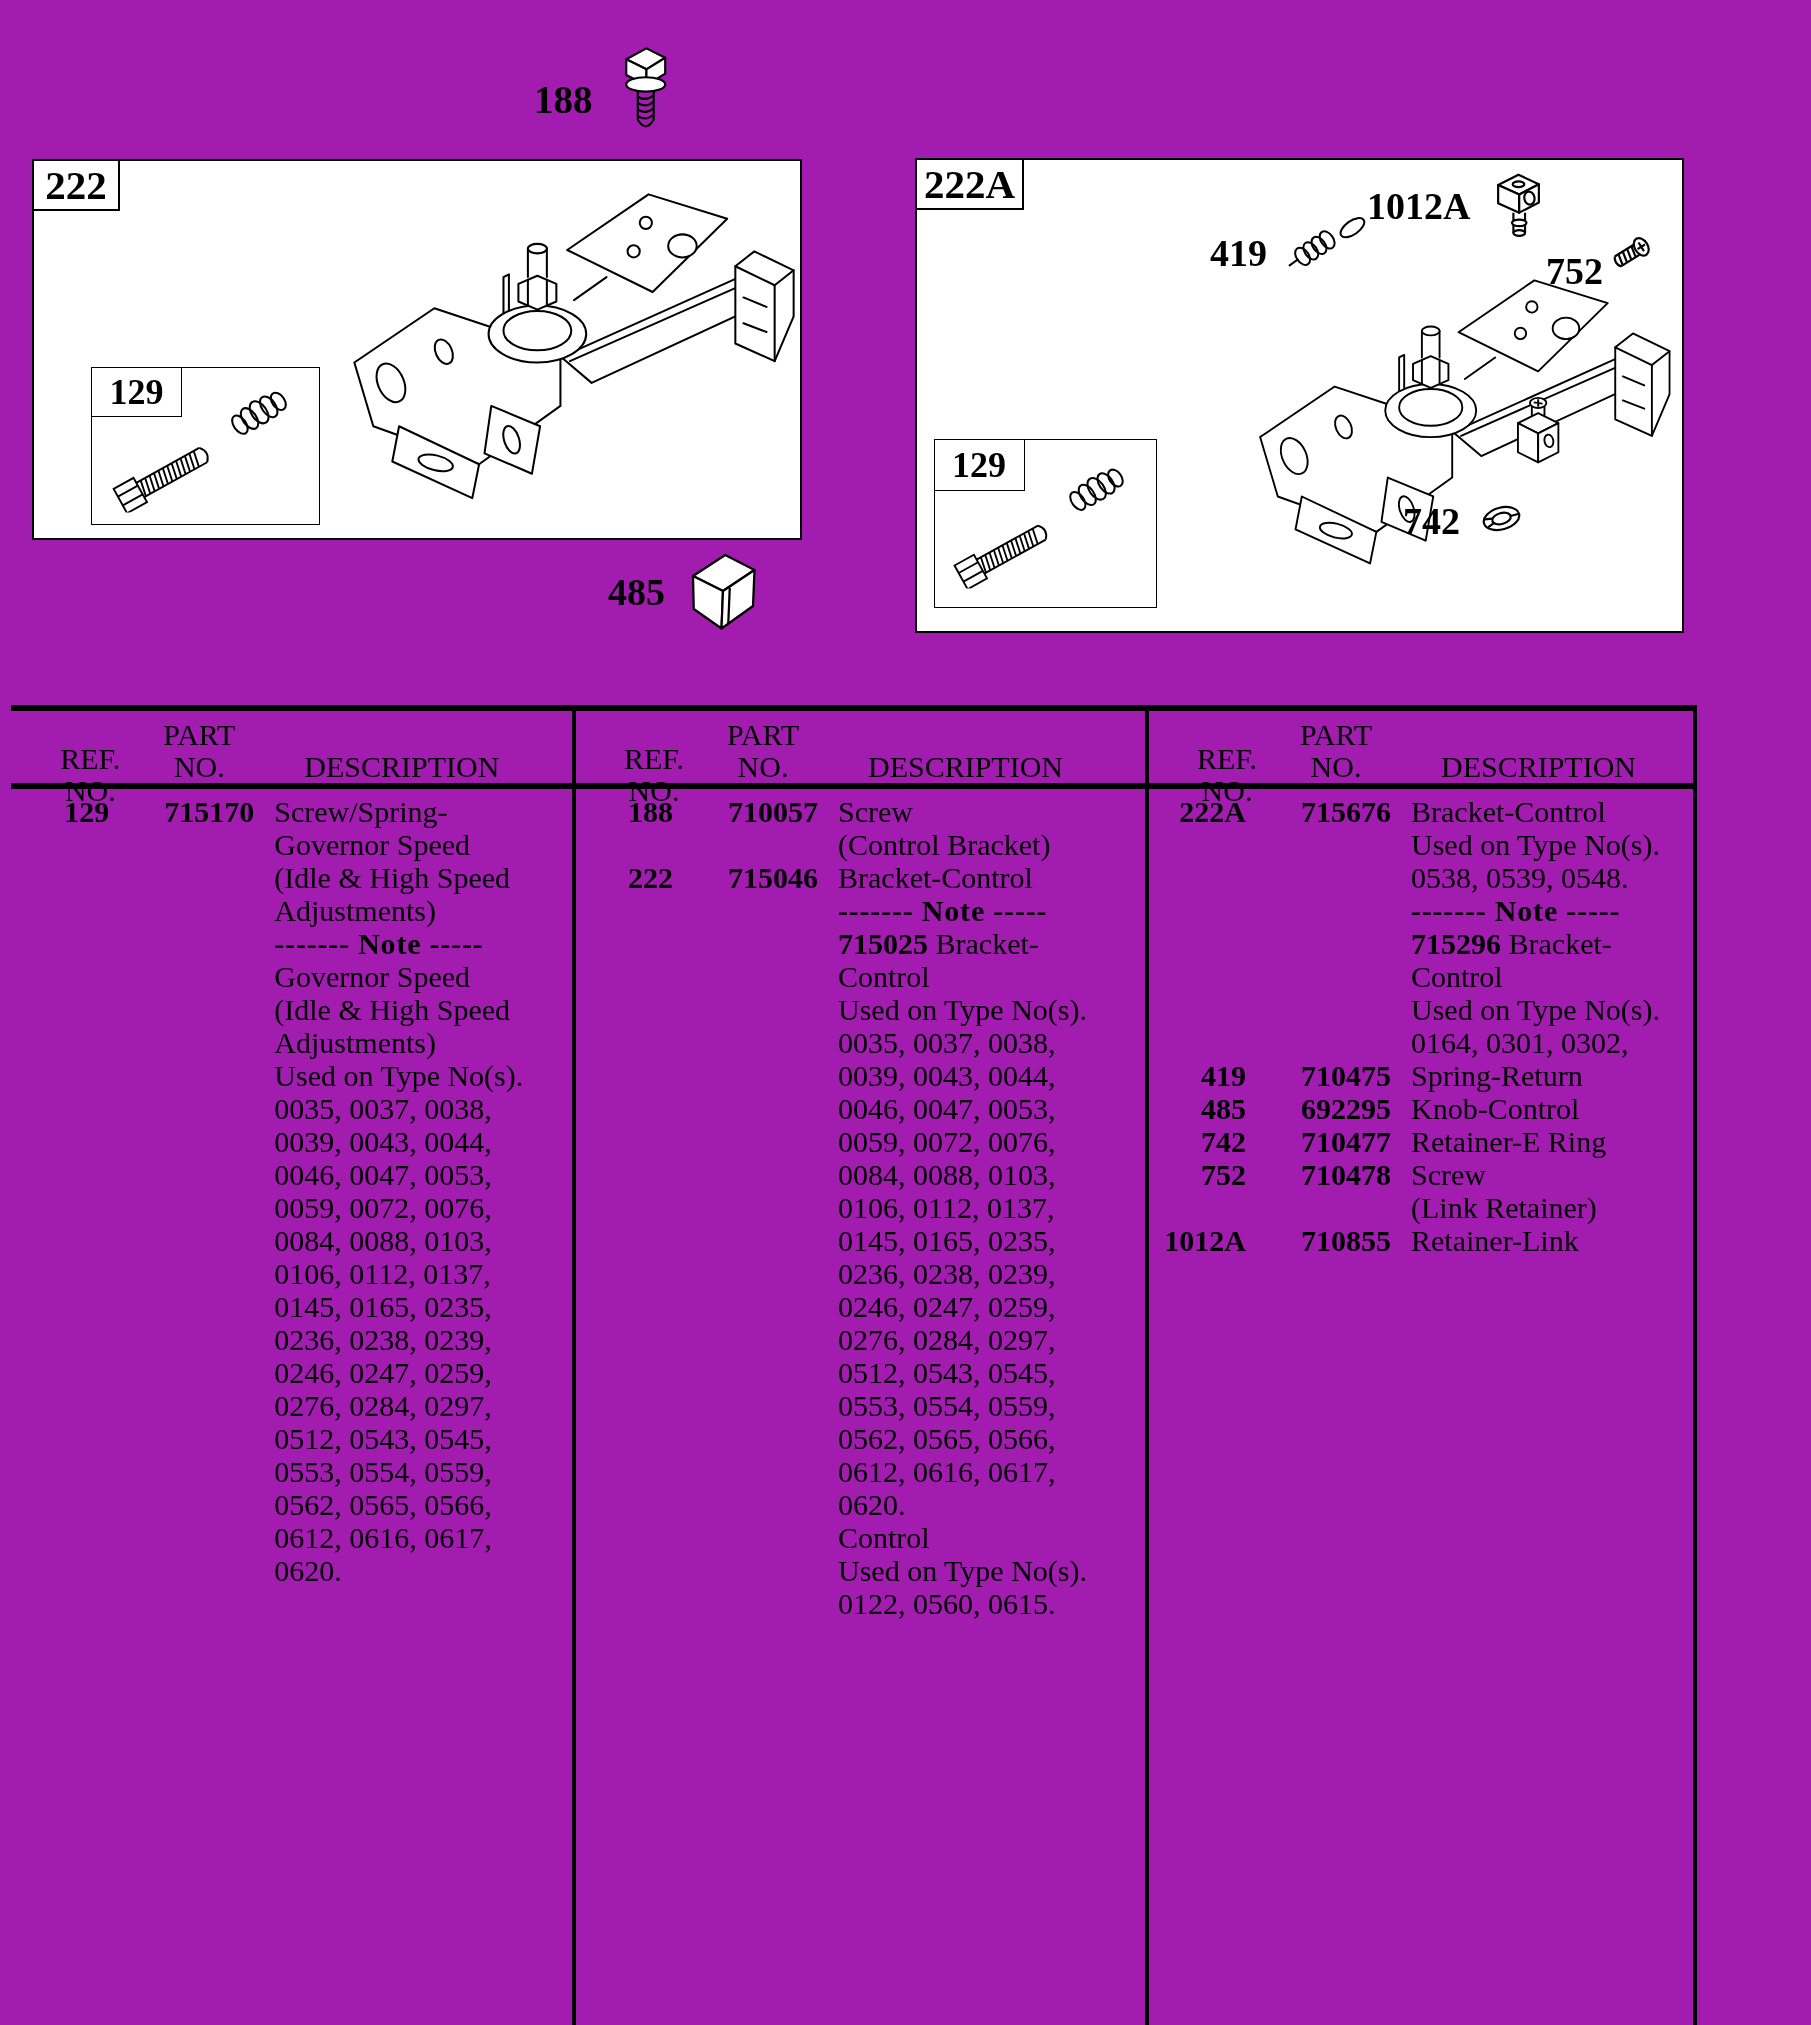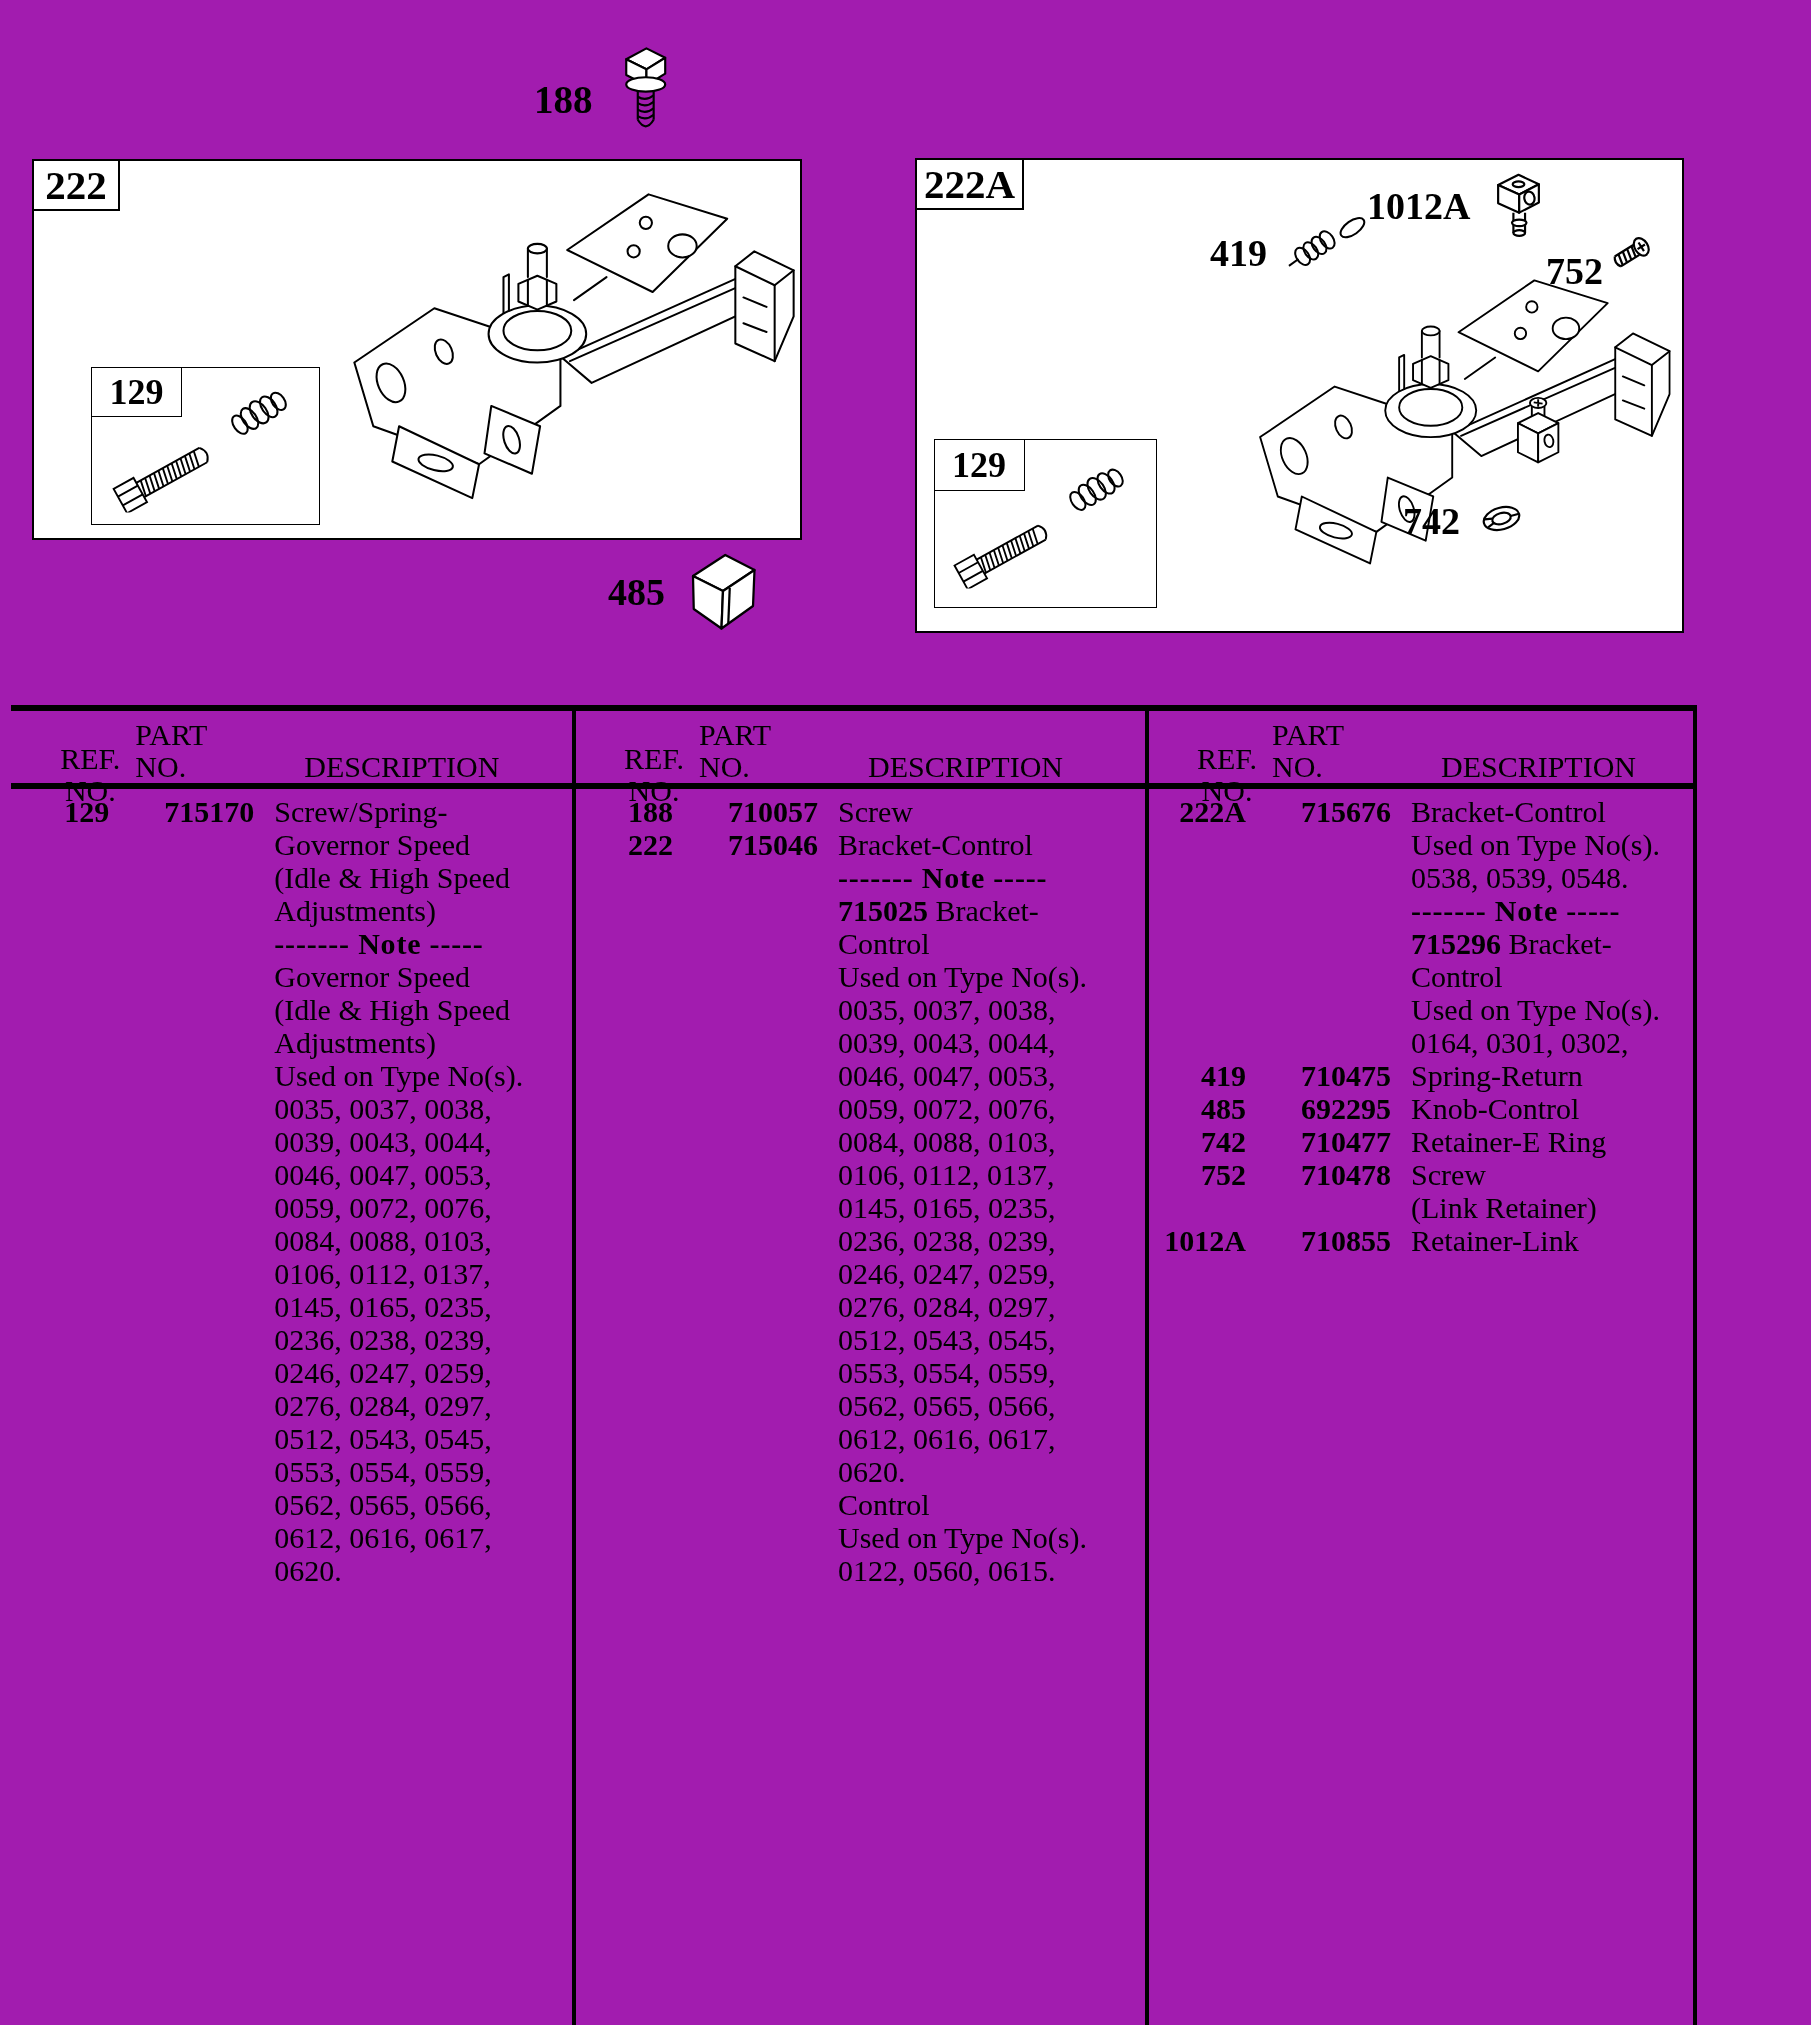--- a/index.html
+++ b/index.html
@@ -10,21 +10,21 @@
   .inner-box{position:absolute;border:1.5px solid #000;background:#fff;}
   .corner-label{position:absolute;top:0;left:0;border-right:2.3px solid #000;border-bottom:2.3px solid #000;
         display:flex;align-items:center;justify-content:center;font-weight:700;background:#fff;}
   .inner-box .corner-label{border-right-width:1.5px;border-bottom-width:1.5px;}
   .callout{position:absolute;font-weight:700;white-space:nowrap;}
   .f54{font-size:41px;} .f50{font-size:38px;} .f48{font-size:36px;} .f52{font-size:39px;}
   .hline{position:absolute;background:#000;height:6px;}
   .vline{position:absolute;background:#000;width:3.8px;}
   .hdr-group{position:absolute;width:559px;font-size:30px;line-height:31.5px;}
   .hdr-ref{position:absolute;left:30px;width:98px;text-align:center;top:0;margin-top:24px;}
-  .hdr-part{position:absolute;left:124px;width:116px;top:0;}
+  .hdr-part{position:absolute;left:130px;width:116px;text-align:center;top:0;}
   .hdr-desc{position:absolute;left:293px;width:248px;text-align:left;top:31.5px;}
   .tcol{position:absolute;width:559px;}
   .t-line{display:grid;grid-template-columns:98px 165px 1fr;height:33px;line-height:33px;
           font-size:30px;white-space:nowrap;}
   .c-ref{text-align:right;font-weight:700;}
   .c-part{padding-left:55px;font-weight:700;box-sizing:border-box;}
   .c-desc b{font-weight:700;margin-top:33px;}
   .c-note{font-weight:700;letter-spacing:0.8px;}
   svg{display:block;}
 </style>
@@ -380,20 +380,25 @@
         <span class="c-desc">0620.</span>
       </div>
     </div>
   <div class="tcol" style="left:575px;top:795px;">
       <div class="t-line">
         <span class="c-ref">188</span>
         <span class="c-part">710057</span>
         <span class="c-desc">Screw</span>
       </div>
       <div class="t-line">
+        <span class="c-ref"></span>
+        <span class="c-part"></span>
+        <span class="c-desc">(Control Bracket)</span>
+      </div>
+      <div class="t-line">
         <span class="c-ref">222</span>
         <span class="c-part">715046</span>
         <span class="c-desc">Bracket-Control</span>
       </div>
       <div class="t-line">
         <span class="c-ref"></span>
         <span class="c-part"></span>
         <span class="c-desc c-note">------- Note -----</span>
       </div>
       <div class="t-line">

